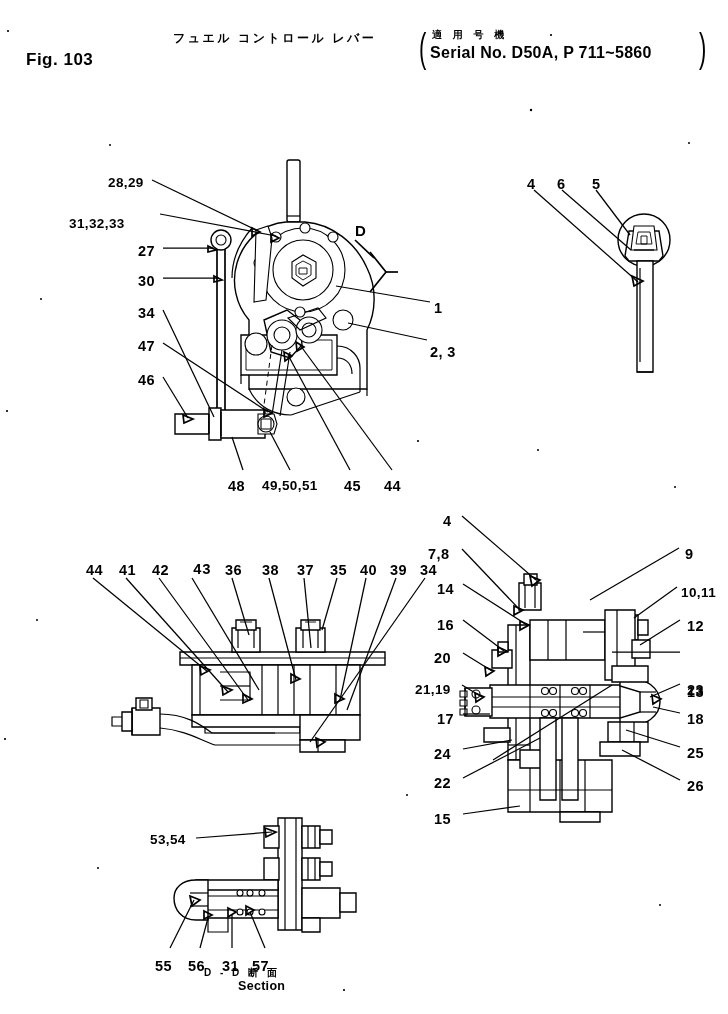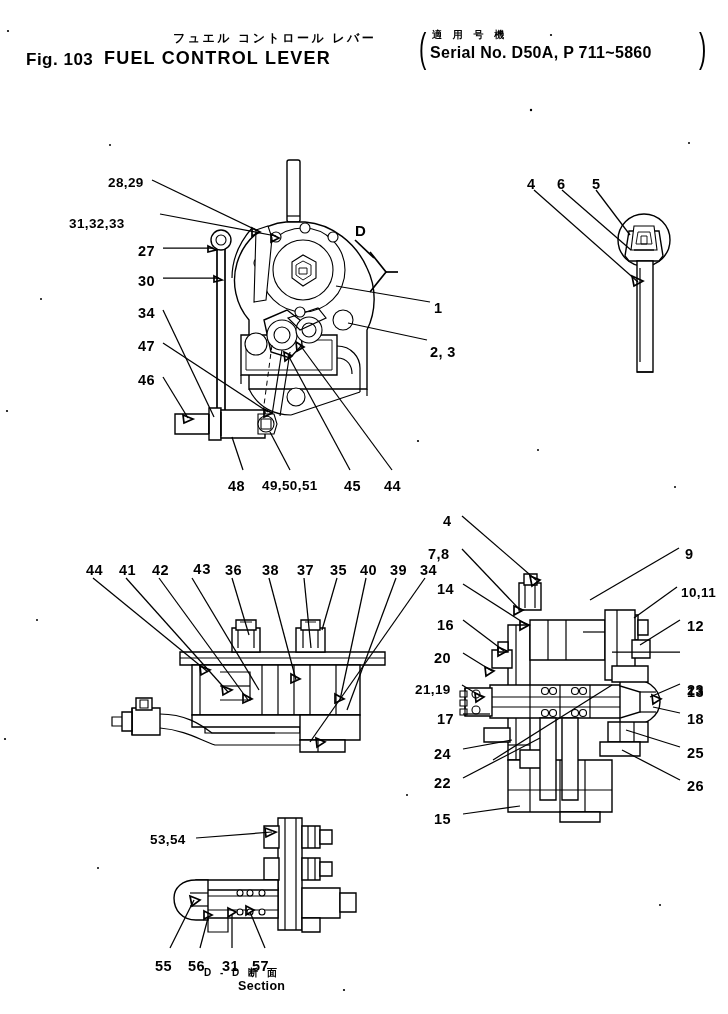--- a/index.html
+++ b/index.html
@@ -141,21 +141,20 @@
   .dotline { stroke:#000; stroke-width:1; fill:none; stroke-dasharray: 5 4; }
   .speck { fill: #000; }
 </style>
 </head>
 <body>
 
 <div id="page">
 
   <div class="hdr-figno">Fig. 103</div>
   <div class="hdr-jp">フュエル コントロール レバー</div>
-  <div class="hdr-en">FUEL  CONTROL  LEVER</div>
 
   <div class="serial-box">
     <span class="paren paren-l1">(</span>
     <span class="paren paren-r1">)</span>
     <span class="ser-jp">適 用 号 機</span>
     <span class="ser-l1">Serial No. D50A, P  711~5860</span>
   </div>
 
   <svg class="art" viewBox="0 0 728 1014">
 

